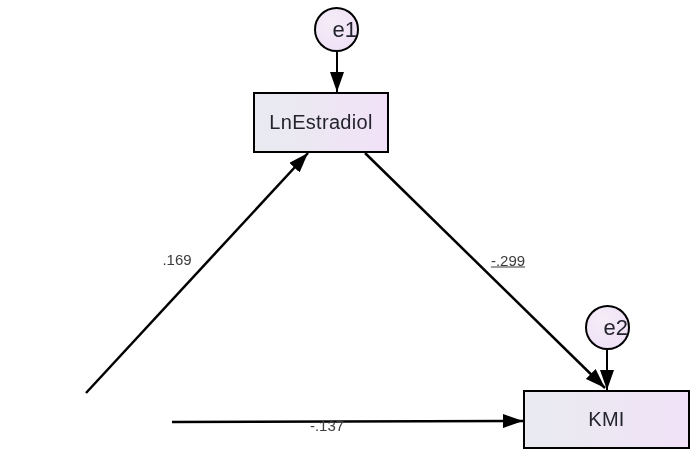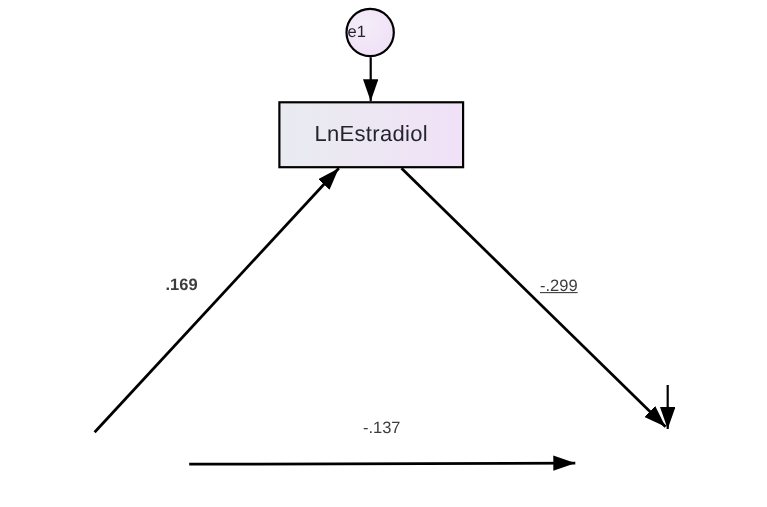--- a/index.html
+++ b/index.html
@@ -27,49 +27,49 @@
     box-sizing: border-box;
     border: 2px solid #000000;
     background: linear-gradient(90deg, #e9ebf1 0%, #ece7f2 45%, #f1e1f8 100%);
     display: flex;
     align-items: center;
     justify-content: center;
     font-size: 20px;
     color: #24242e;
     letter-spacing: 0.3px;
   }
-  #rect-lnestradiol { left: 253px; top: 92px;  width: 169px; height: 61px; }
+  #rect-lnestradiol { left: 253px; top: 92px;  width: 136px; height: 61px; }
   #rect-mmi         { left: 4px;   top: 393px; width: 168px; height: 60px; }
   #rect-kmi         { left: 523px; top: 390px; width: 167px; height: 59px; }
   .node-circle {
     position: absolute;
     box-sizing: border-box;
     width: 45px;
     height: 45px;
     border: 2.5px solid #000000;
     border-radius: 50%;
     background: radial-gradient(circle at 38% 32%, #f4edf7 0%, #f0e2f7 70%, #ecdcf4 100%);
     display: flex;
     align-items: center;
-    justify-content: flex-start;
-    font-size: 15px;
+    justify-content: flex-end;
+    font-size: 22px;
     color: #24242e;
   }
   #circle-e1 { left: 314px; top: 7px; }
   #circle-e2 { left: 585px; top: 305px; }
   .coef-label {
     position: absolute;
     transform: translate(-50%, -50%);
     font-size: 15px;
     color: #3c3c3c;
     white-space: nowrap;
   }
-  #coef-mmi-lnestradiol { left: 165px; top: 259px; font-weight: bold; }
+  #coef-mmi-lnestradiol { left: 177px; top: 259px; }
   #coef-lnestradiol-kmi { left: 508px; top: 260px; text-decoration: underline; }
-  #coef-mmi-kmi         { left: 327px; top: 389px; margin-left: 20px; }
+  #coef-mmi-kmi         { left: 327px; top: 425px; }
 </style>
 </head>
 <body>
 
 <div id="canvas">
 
   <svg id="edges-layer" viewBox="0 0 697 461" xmlns="http://www.w3.org/2000/svg">
     <defs>
       <marker id="arrow" viewBox="0 0 20 14" refX="20" refY="7" markerWidth="20" markerHeight="14" orient="auto" markerUnits="userSpaceOnUse">
         <path d="M0,0 L20,7 L0,14 Z" fill="#000000"></path>
@@ -84,26 +84,32 @@
 
     <line x1="365" y1="153" x2="605" y2="388" stroke-width="2.5" marker-end="url(#arrow)" stroke="#000000"></line>
 
     <line x1="172" y1="422" x2="523" y2="421" stroke-width="2.5" marker-end="url(#arrow)" stroke="#000000"></line>
   </svg>
 
   <div class="node-circle" id="circle-e1">
     <span>e1</span>
   </div>
 
+  <div class="node-circle" id="circle-e2">
+    <span>e2</span>
+  </div>
 
   <div class="node-rect" id="rect-lnestradiol">
     <span>LnEstradiol</span>
   </div>
 
 
+  <div class="node-rect" id="rect-kmi">
+    <span>KMI</span>
+  </div>
 
   <div class="coef-label" id="coef-mmi-lnestradiol">.169</div>
 
   <div class="coef-label" id="coef-lnestradiol-kmi">-.299</div>
 
   <div class="coef-label" id="coef-mmi-kmi">-.137</div>
 
 </div>
 
 </body></html>

